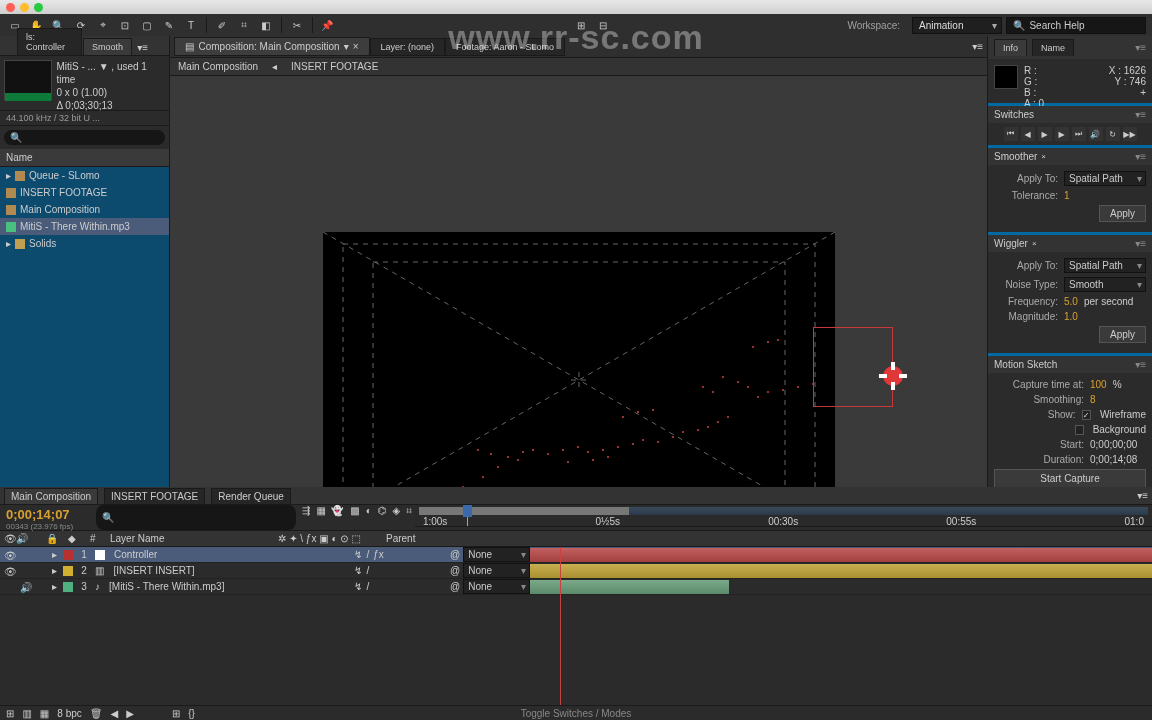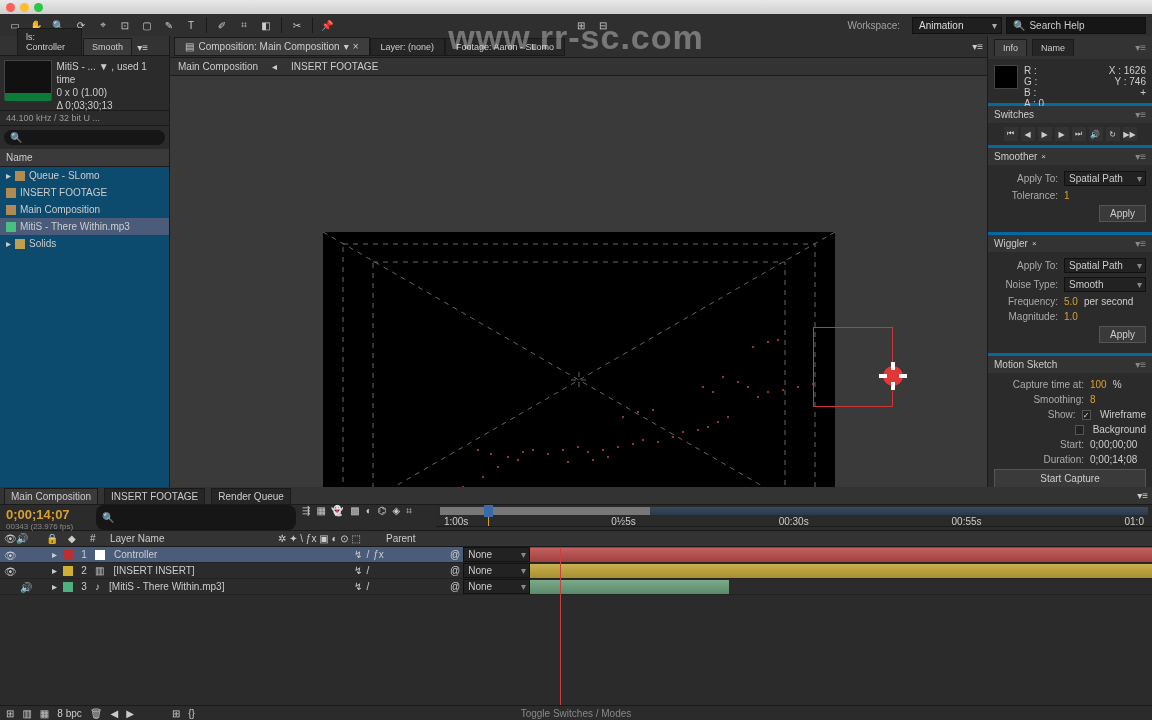--- a/index.html
+++ b/index.html
@@ -477,21 +477,21 @@
       <div class="tl-icons">
         <span>⇶</span>
         <span>▦</span>
         <span>👻</span>
         <span>▩</span>
         <span>◐</span>
         <span>⌬</span>
         <span>◈</span>
         <span>⌗</span>
       </div>
-      <div class="tl-ruler" style="flex:1;margin-left:24px">
+      <div class="tl-ruler" style="flex:1;margin-left:3px">
         <div class="ruler-bar"></div>
         <div class="ruler-work"></div>
         <div class="ruler-marks">
           <span>1:00s</span>
           <span>0½5s</span>
           <span>00:30s</span>
           <span>00:55s</span>
           <span>01:0</span>
         </div>
         <div class="cti">

